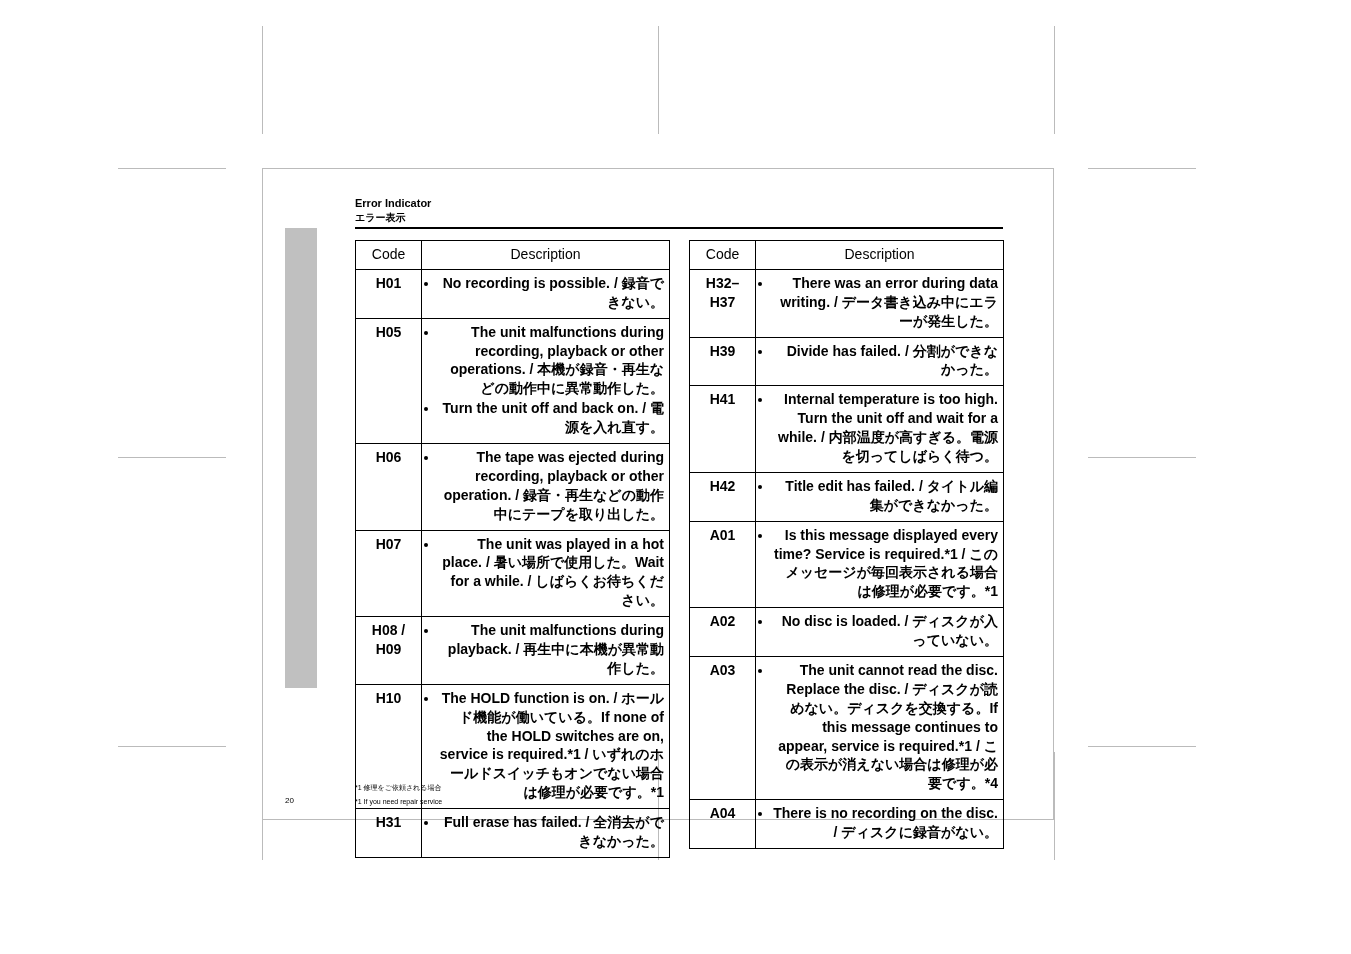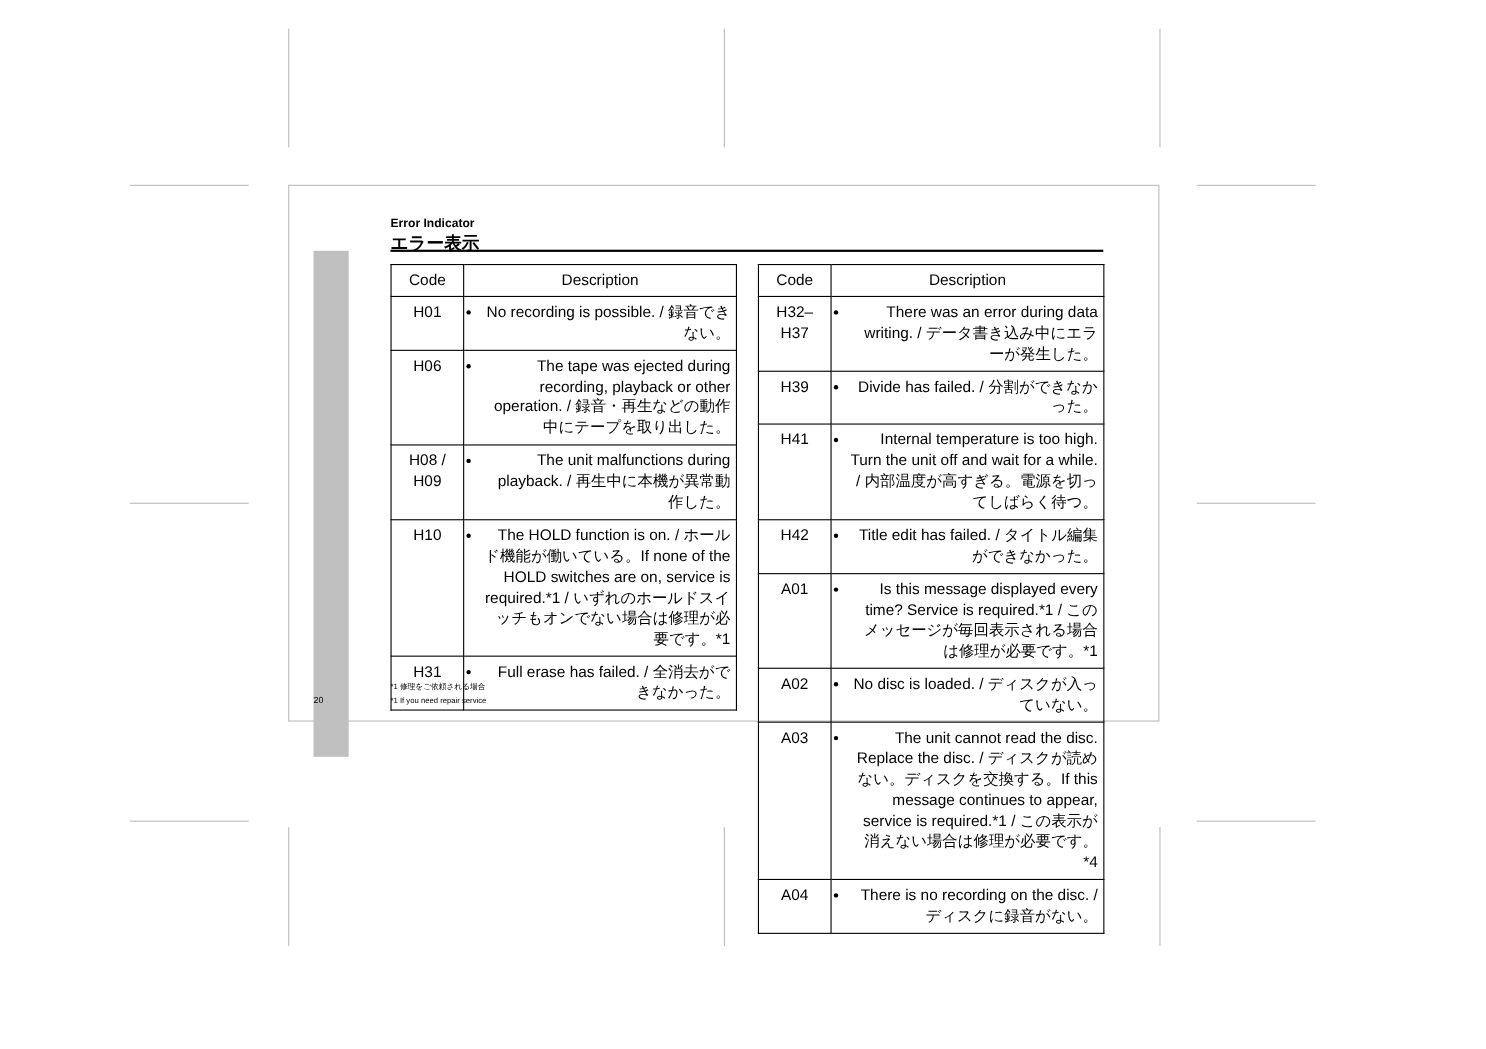--- a/index.html
+++ b/index.html
@@ -24,48 +24,48 @@
   .c-left-1  { left: 118px; top: 168px; width: 108px; height: 1px; }
   .c-left-2  { left: 118px; top: 457px; width: 108px; height: 1px; }
   .c-left-3  { left: 118px; top: 746px; width: 108px; height: 1px; }
   .c-right-1 { left: 1088px; top: 168px; width: 108px; height: 1px; }
   .c-right-2 { left: 1088px; top: 457px; width: 108px; height: 1px; }
   .c-right-3 { left: 1088px; top: 746px; width: 108px; height: 1px; }
 
   .page {
     position: absolute;
     left: 262px; top: 168px;
-    width: 792px; height: 488px;
+    width: 792px; height: 652px;
     border: 1px solid #bbb;
   }
   .side-tab {
     position: absolute;
     left: 22px; top: 59px;
     width: 32px; height: 460px;
     background: #c0c0c0;
   }
   .thick-rule {
     position: absolute;
     left: 92px; top: 58px;
     width: 648px;
     border-top: 2px solid #000;
   }
   .title-a { position: absolute; left: 92px; top: 28px; font-size: 11px; font-weight: bold; }
-  .title-b { position: absolute; left: 92px; top: 42px; font-size: 16px; font-weight: bold; }
+  .title-b { position: absolute; left: 92px; top: 42px; font-size: 10px; font-weight: bold; }
 
   .tbl {
     position: absolute;
     border-collapse: collapse;
     table-layout: fixed;
     font-size: 14px;
     line-height: 1.35;
   }
   .tbl-left  { left: 92px;  top: 71px; width: 314px; }
   .tbl-right { left: 426px; top: 71px; width: 314px; }
-  .tbl td { border: 1px solid #000; padding: 4px 5px 5px 5px; vertical-align: top; }
+  .tbl td { border: 1px solid #000; padding: 4px 5px 5px 5px; vertical-align: top; font-weight: bold; }
   .tbl td.hd { text-align: center; font-weight: normal; }
   .col-code { width: 66px; text-align: center; }
   .col-desc { width: 248px; }
   ul.b { margin: 0; padding: 0 0 0 12px; text-align: right; }
   ul.b li { margin-bottom: 1px; }
 
   .pagenum {
     position: absolute; left: 22px; bottom: 14px;
     font-size: 8px;
   }
@@ -103,24 +103,41 @@
     </tr>
     <tr>
           <td class="col-code">H01</td>
           <td class="col-desc">
             <ul class="b">
               <li>No recording is possible. / 録音できない。</li>
             </ul>
           </td>
         </tr>
     <tr>
+          <td class="col-code">H05</td>
+          <td class="col-desc">
+            <ul class="b">
+              <li>The unit malfunctions during recording, playback or other operations. / 本機が録音・再生などの動作中に異常動作した。</li>
+              <li>Turn the unit off and back on. / 電源を入れ直す。</li>
+            </ul>
+          </td>
+        </tr>
+    <tr>
           <td class="col-code">H06</td>
           <td class="col-desc">
             <ul class="b">
               <li>The tape was ejected during recording, playback or other operation. / 録音・再生などの動作中にテープを取り出した。</li>
+            </ul>
+          </td>
+        </tr>
+    <tr>
+          <td class="col-code">H07</td>
+          <td class="col-desc">
+            <ul class="b">
+              <li>The unit was played in a hot place. / 暑い場所で使用した。Wait for a while. / しばらくお待ちください。</li>
             </ul>
           </td>
         </tr>
     <tr>
           <td class="col-code">H08 / H09</td>
           <td class="col-desc">
             <ul class="b">
               <li>The unit malfunctions during playback. / 再生中に本機が異常動作した。</li>
             </ul>
           </td>

